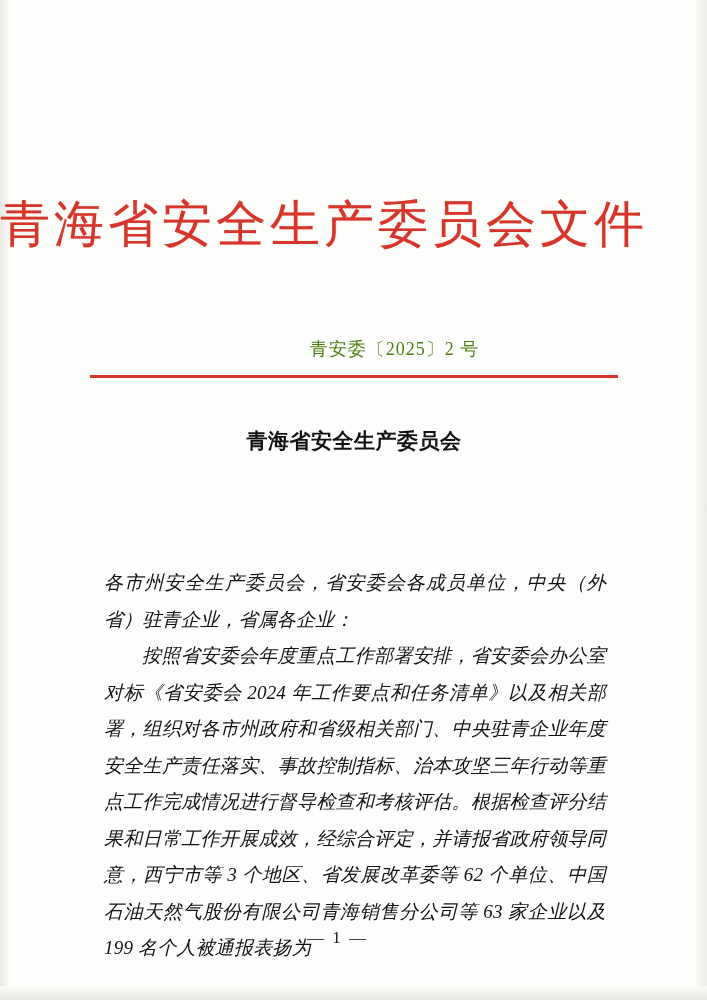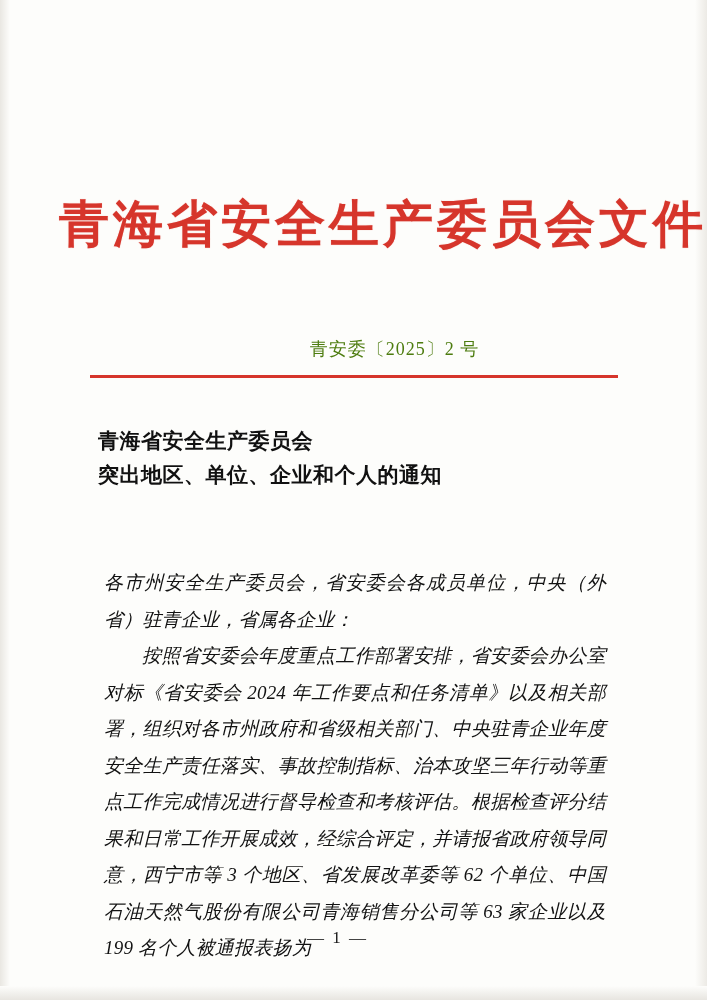--- a/index.html
+++ b/index.html
@@ -37,24 +37,24 @@
     left: 0; bottom: 0;
     width: 707px; height: 14px;
     background: linear-gradient(to top, #e7e5e0, #fdfdfb);
   }
 
   .doc-title {
     position: absolute;
     top: 196px;
     left: 0;
     width: 707px;
-    text-align: right;
+    text-align: left;
     color: #d6352b;
     font-family: "Liberation Serif", serif;
-    font-weight: bold;
+    font-weight: normal;
     font-size: 50px;
     letter-spacing: 4px;
     line-height: 1.15;
     white-space: nowrap;
     text-shadow: 0 0 1px rgba(214,53,43,0.4);
   }
 
   .doc-number {
     position: absolute;
     top: 337px;
@@ -74,20 +74,21 @@
     width: 528px;
     height: 2.5px;
     background: #d6352b;
   }
 
   .subject {
     position: absolute;
     top: 424px;
     left: 98px;
     width: 512px;
+    text-align: center;
     color: #111;
     font-weight: bold;
     font-size: 21px;
     line-height: 34px;
     letter-spacing: 0.5px;
   }
   .subject .line { display: block; white-space: nowrap; }
 
   .body-text {
     position: absolute;
@@ -132,21 +133,20 @@
   <div class="paper-edge-bottom"></div>
 
   <div class="doc-title">青海省安全生产委员会文件</div>
 
   <div class="doc-number">青安委〔2025〕2 号</div>
 
   <div class="red-rule"></div>
 
   <div class="subject">
     <span class="line">青海省安全生产委员会</span>
-    <span class="line">突出地区、单位、企业和个人的通知</span>
   </div>
 
   <div class="body-text">
     <p>各市州安全生产委员会，省安委会各成员单位，中央（外省）驻青企业，省属各企业：</p>
     <p class="indent">按照省安委会年度重点工作部署安排，省安委会办公室对标《省安委会 2024 年工作要点和任务清单》以及相关部署，组织对各市州政府和省级相关部门、中央驻青企业年度安全生产责任落实、事故控制指标、治本攻坚三年行动等重点工作完成情况进行督导检查和考核评估。根据检查评分结果和日常工作开展成效，经综合评定，并请报省政府领导同意，西宁市等 3 个地区、省发展改革委等 62 个单位、中国石油天然气股份有限公司青海销售分公司等 63 家企业以及 199 名个人被通报表扬为</p>
   </div>
 
   <div class="page-number">— 1 —</div>
 
 </div>

